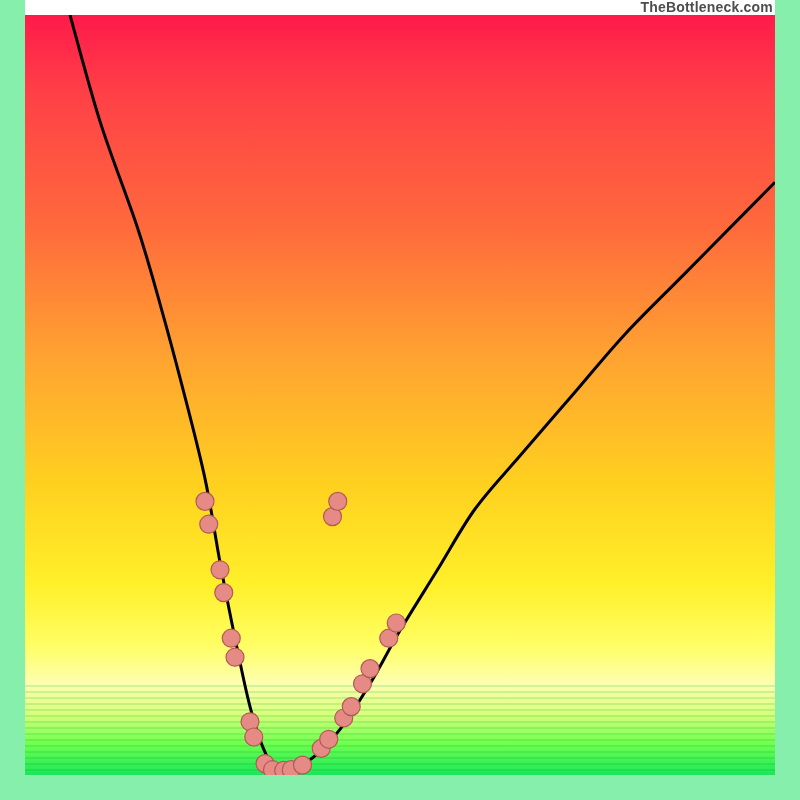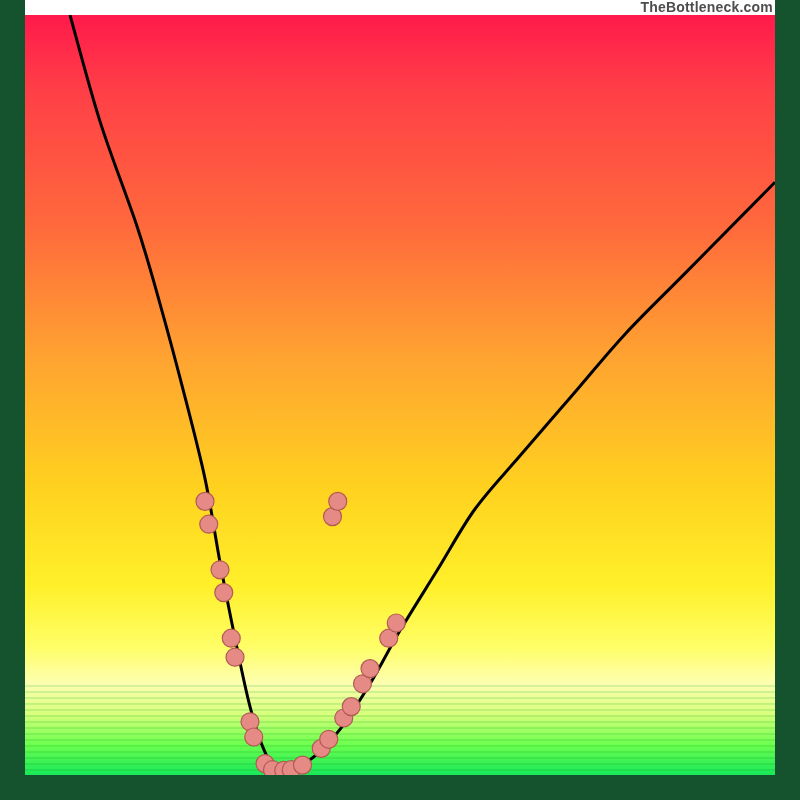--- a/index.html
+++ b/index.html
@@ -8,21 +8,21 @@
     width: 800px;
     height: 800px;
     background: #000;
     font-family: Arial, Helvetica, sans-serif;
     overflow: hidden;
   }
   .stage {
     position: relative;
     width: 800px;
     height: 800px;
-    background: #14532d;
+    background: #86efac;
   }
   
   .plot {
     position: absolute;
     left: 25px;
     top: 15px;
     width: 750px;   
     height: 760px;  
     overflow: hidden;
   }

